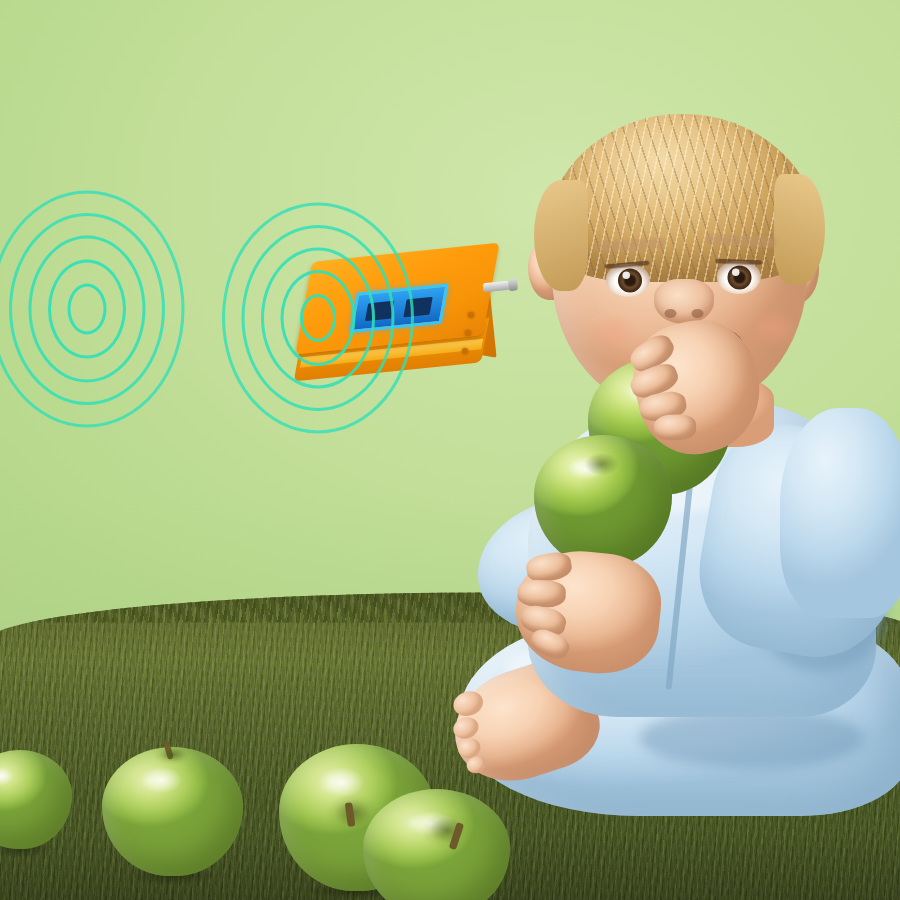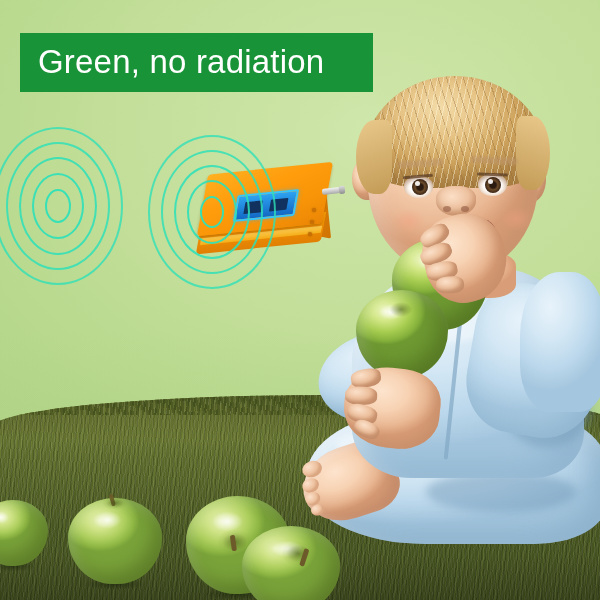--- a/index.html
+++ b/index.html
@@ -434,17 +434,14 @@
 
   <div class="rings" style="left:212px;top:212px;width:0;height:0;">
     <span style="width:24px;height:32px;opacity:.95;"></span>
     <span style="width:50px;height:64px;opacity:.92;"></span>
     <span style="width:76px;height:94px;opacity:.88;"></span>
     <span style="width:102px;height:124px;opacity:.84;"></span>
     <span style="width:128px;height:154px;opacity:.8;"></span>
   </div>
 
 
-  <div class="banner">
-    <span>Green, no radiation</span>
-  </div>
 
 </div>
 
 </body></html>

